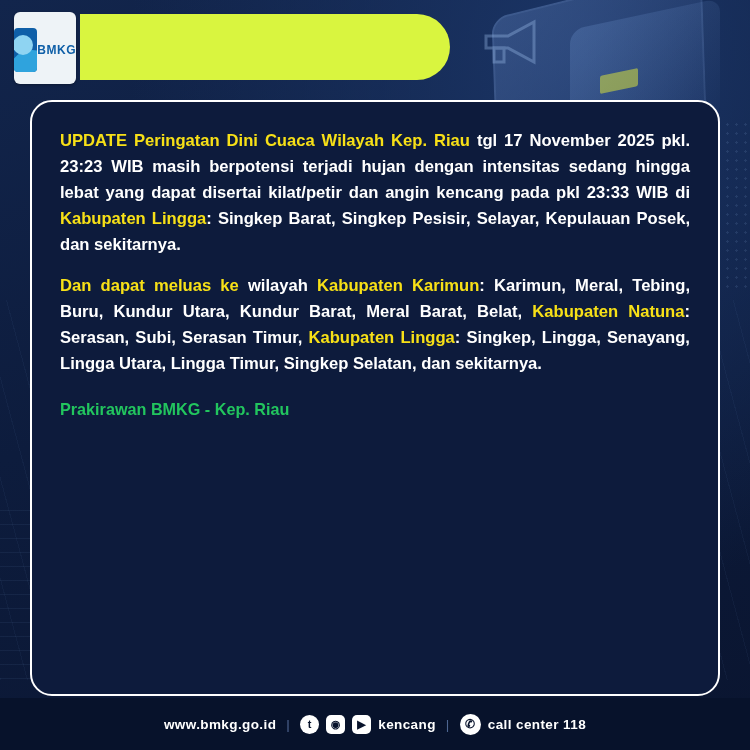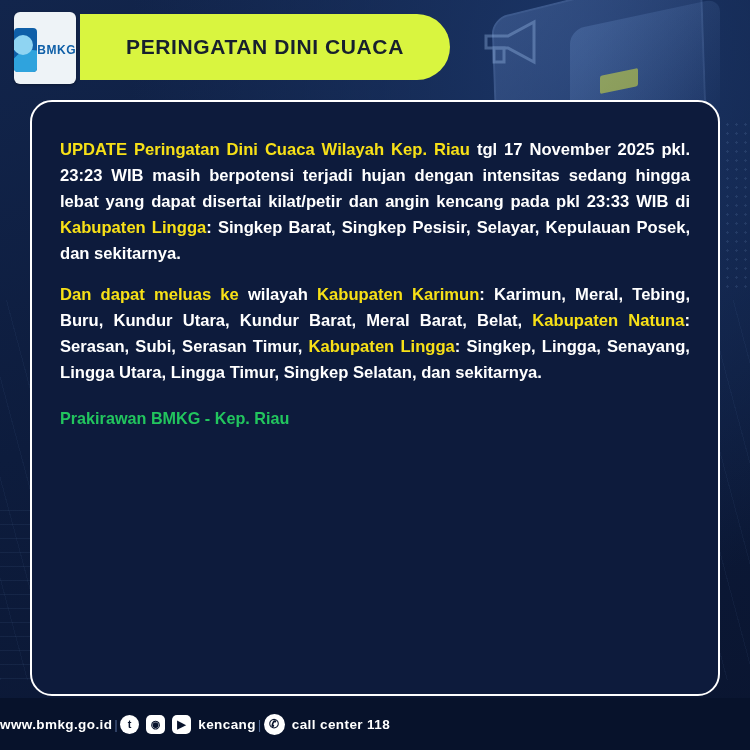--- a/index.html
+++ b/index.html
@@ -90,39 +90,39 @@
     color:#17202e;font-weight:bold;font-size:21px;letter-spacing:.6px;line-height:1.18;
   }
 
   
   .card{
     position:absolute;left:30px;top:100px;width:690px;height:596px;
     background:#0d1b3c;
     border:2px solid #ffffff;
     border-radius:22px;
     box-sizing:border-box;
-    padding:35px 28px 20px 28px;
+    padding:26px 28px 20px 28px;
     overflow:hidden;
   }
   .body-text{
     color:#ffffff;
     font-size:16.6px;
     line-height:1.56;
     text-align:justify;
     font-weight:bold;
   }
   .body-text p{margin:0 0 16px 0;}
   .y{color:#f7e017;}
   .sig{margin-top:20px;color:#22c55e;font-weight:bold;font-size:16.2px;}
 
   
   .footer{
     position:absolute;left:0;bottom:0;width:750px;height:52px;
     background:#07122b;
-    display:flex;align-items:center;justify-content:flex-start;gap:2px;
+    display:flex;align-items:center;justify-content:center;gap:10px;
     color:#ffffff;font-size:13.5px;font-weight:bold;letter-spacing:.4px;
   }
   .footer .sep{color:#4e6591;font-weight:normal;}
   .soc{display:inline-flex;align-items:center;gap:7px;}
   .ic{
     width:19px;height:19px;border-radius:5px;background:#ffffff;color:#07122b;
     display:inline-flex;align-items:center;justify-content:center;font-size:11px;line-height:1;
   }
   .ic.circle{border-radius:50%;}
   .ic.yt{border-radius:5px;}
@@ -148,21 +148,20 @@
     <path d="M8 20 L30 20 L56 6 L56 46 L30 32 L8 32 Z" fill="none" stroke="#9fc1ee" stroke-width="3"></path>
     <rect x="16" y="32" width="10" height="14" fill="none" stroke="#9fc1ee" stroke-width="3"></rect>
   </svg>
 
   <div class="header">
     <div class="logo">
       <div class="logo-mark"></div>
       <div class="logo-text">BMKG</div>
     </div>
     <div class="title-pill">
-      <div class="l1">PERINGATAN DINI CUACA</div>
     </div>
   </div>
 
   <div class="card">
     <div class="body-text">
 
       <p><span class="y">UPDATE Peringatan Dini Cuaca Wilayah Kep. Riau</span><span> tgl 17 November 2025 pkl. 23:23 WIB masih berpotensi terjadi hujan dengan intensitas sedang hingga lebat yang dapat disertai kilat/petir dan angin kencang pada pkl 23:33 WIB di </span><span class="y">Kabupaten Lingga</span><span>: Singkep Barat, Singkep Pesisir, Selayar, Kepulauan Posek, dan sekitarnya.</span></p>
 
       <p><span class="y">Dan dapat meluas ke</span><span> wilayah </span><span class="y">Kabupaten Karimun</span><span>: Karimun, Meral, Tebing, Buru, Kundur Utara, Kundur Barat, Meral Barat, Belat, </span><span class="y">Kabupaten Natuna</span><span>: Serasan, Subi, Serasan Timur, </span><span class="y">Kabupaten Lingga</span><span>: Singkep, Lingga, Senayang, Lingga Utara, Lingga Timur, Singkep Selatan, dan sekitarnya.</span></p>
 

